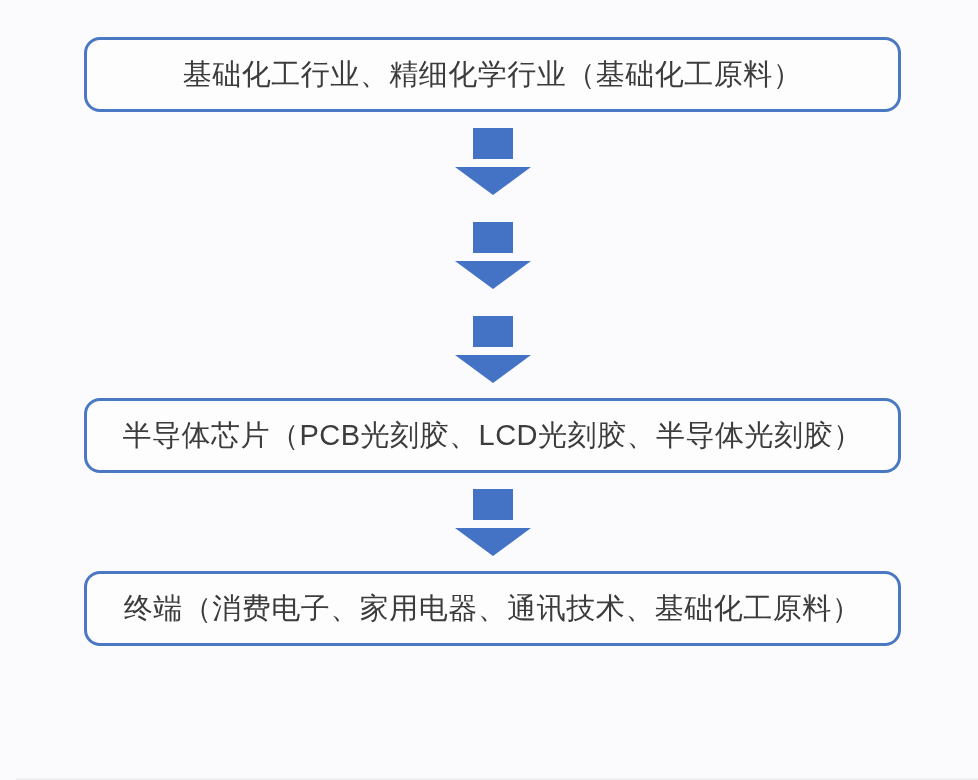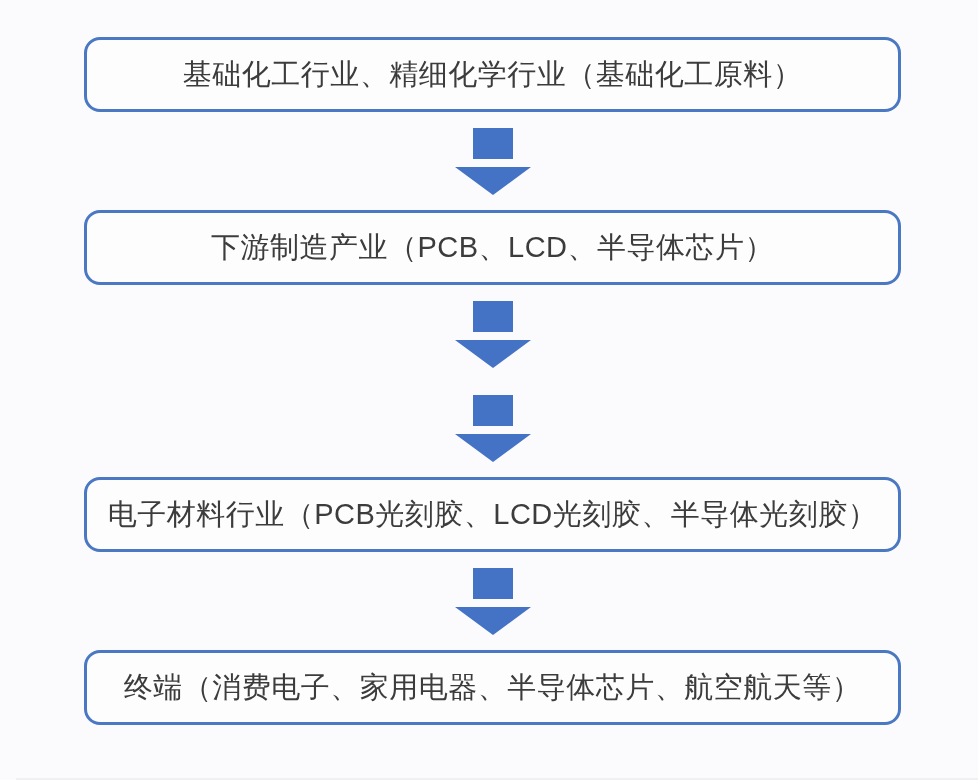--- a/index.html
+++ b/index.html
@@ -81,48 +81,45 @@
     <span>基础化工行业、精细化学行业（基础化工原料）</span>
   </div>
 
   <div class="arrow-zone">
     <div class="block-arrow">
       <div class="stem"></div>
       <div class="head"></div>
     </div>
   </div>
 
-  <div class="flow-node">
-    <span>下游制造产业（PCB、LCD、半导体芯片）</span>
-  </div>
 
   <div class="arrow-zone">
     <div class="block-arrow">
       <div class="stem"></div>
       <div class="head"></div>
     </div>
   </div>
 
 
   <div class="arrow-zone">
     <div class="block-arrow">
       <div class="stem"></div>
       <div class="head"></div>
     </div>
   </div>
 
   <div class="flow-node">
-    <span>电子材料行业（PCB光刻胶、LCD光刻胶、半导体光刻胶）</span>
+    <span>半导体芯片（PCB光刻胶、LCD光刻胶、半导体光刻胶）</span>
   </div>
 
   <div class="arrow-zone">
     <div class="block-arrow">
       <div class="stem"></div>
       <div class="head"></div>
     </div>
   </div>
 
   <div class="flow-node">
-    <span>终端（消费电子、家用电器、半导体芯片、航空航天等）</span>
+    <span>终端（消费电子、家用电器、通讯技术、基础化工原料）</span>
   </div>
 
   <div class="bottom-strip"></div>
 </div>
 
 </body></html>

